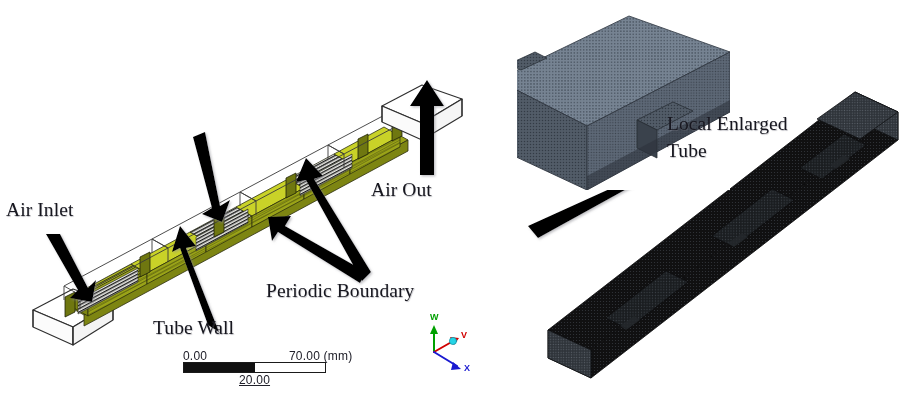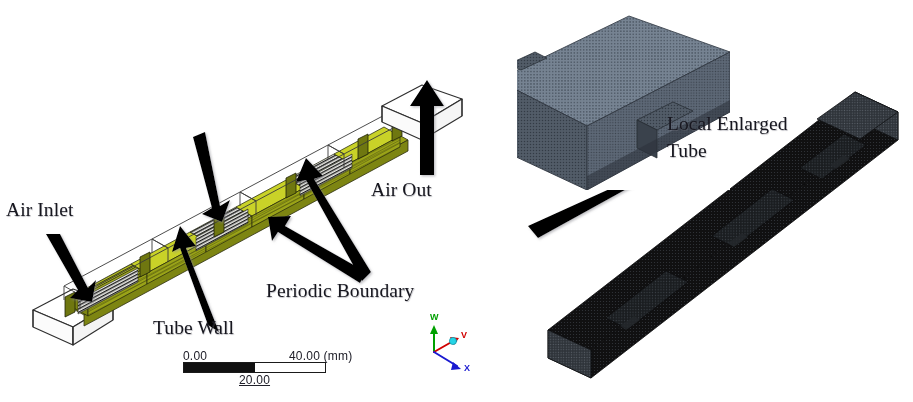--- a/index.html
+++ b/index.html
@@ -233,21 +233,21 @@
     <div class="lbl lbl-main" style="left:6px; top:199px;">Air Inlet</div>
 
     <div class="lbl lbl-main" style="left:371px; top:179px;">Air Out</div>
 
     <div class="lbl lbl-main" style="left:153px; top:317px;">Tube Wall</div>
 
     <div class="lbl lbl-main" style="left:266px; top:280px;">Periodic Boundary</div>
 
     <div id="scalebar-wrap">
       <div class="lbl lbl-scale" style="left:0px; top:-12px;">0.00</div>
-      <div class="lbl lbl-scale" style="left:106px; top:-12px;">40.00 (mm)</div>
+      <div class="lbl lbl-scale" style="left:106px; top:-12px;">70.00 (mm)</div>
       <div class="scalebar">
         <div class="seg-dark"></div>
         <div class="seg-light"></div>
       </div>
       <div class="lbl lbl-scale" style="left:56px; top:12px;text-decoration:underline;">20.00</div>
     </div>
 
     <div class="lbl lbl-axis" style="left:430px; top:312px; color:#00a000;">W</div>
     <div class="lbl lbl-axis" style="left:461px; top:330px; color:#d00000;">V</div>
     <div class="lbl lbl-axis" style="left:464px; top:363px; color:#1a1ad0;">X</div>

